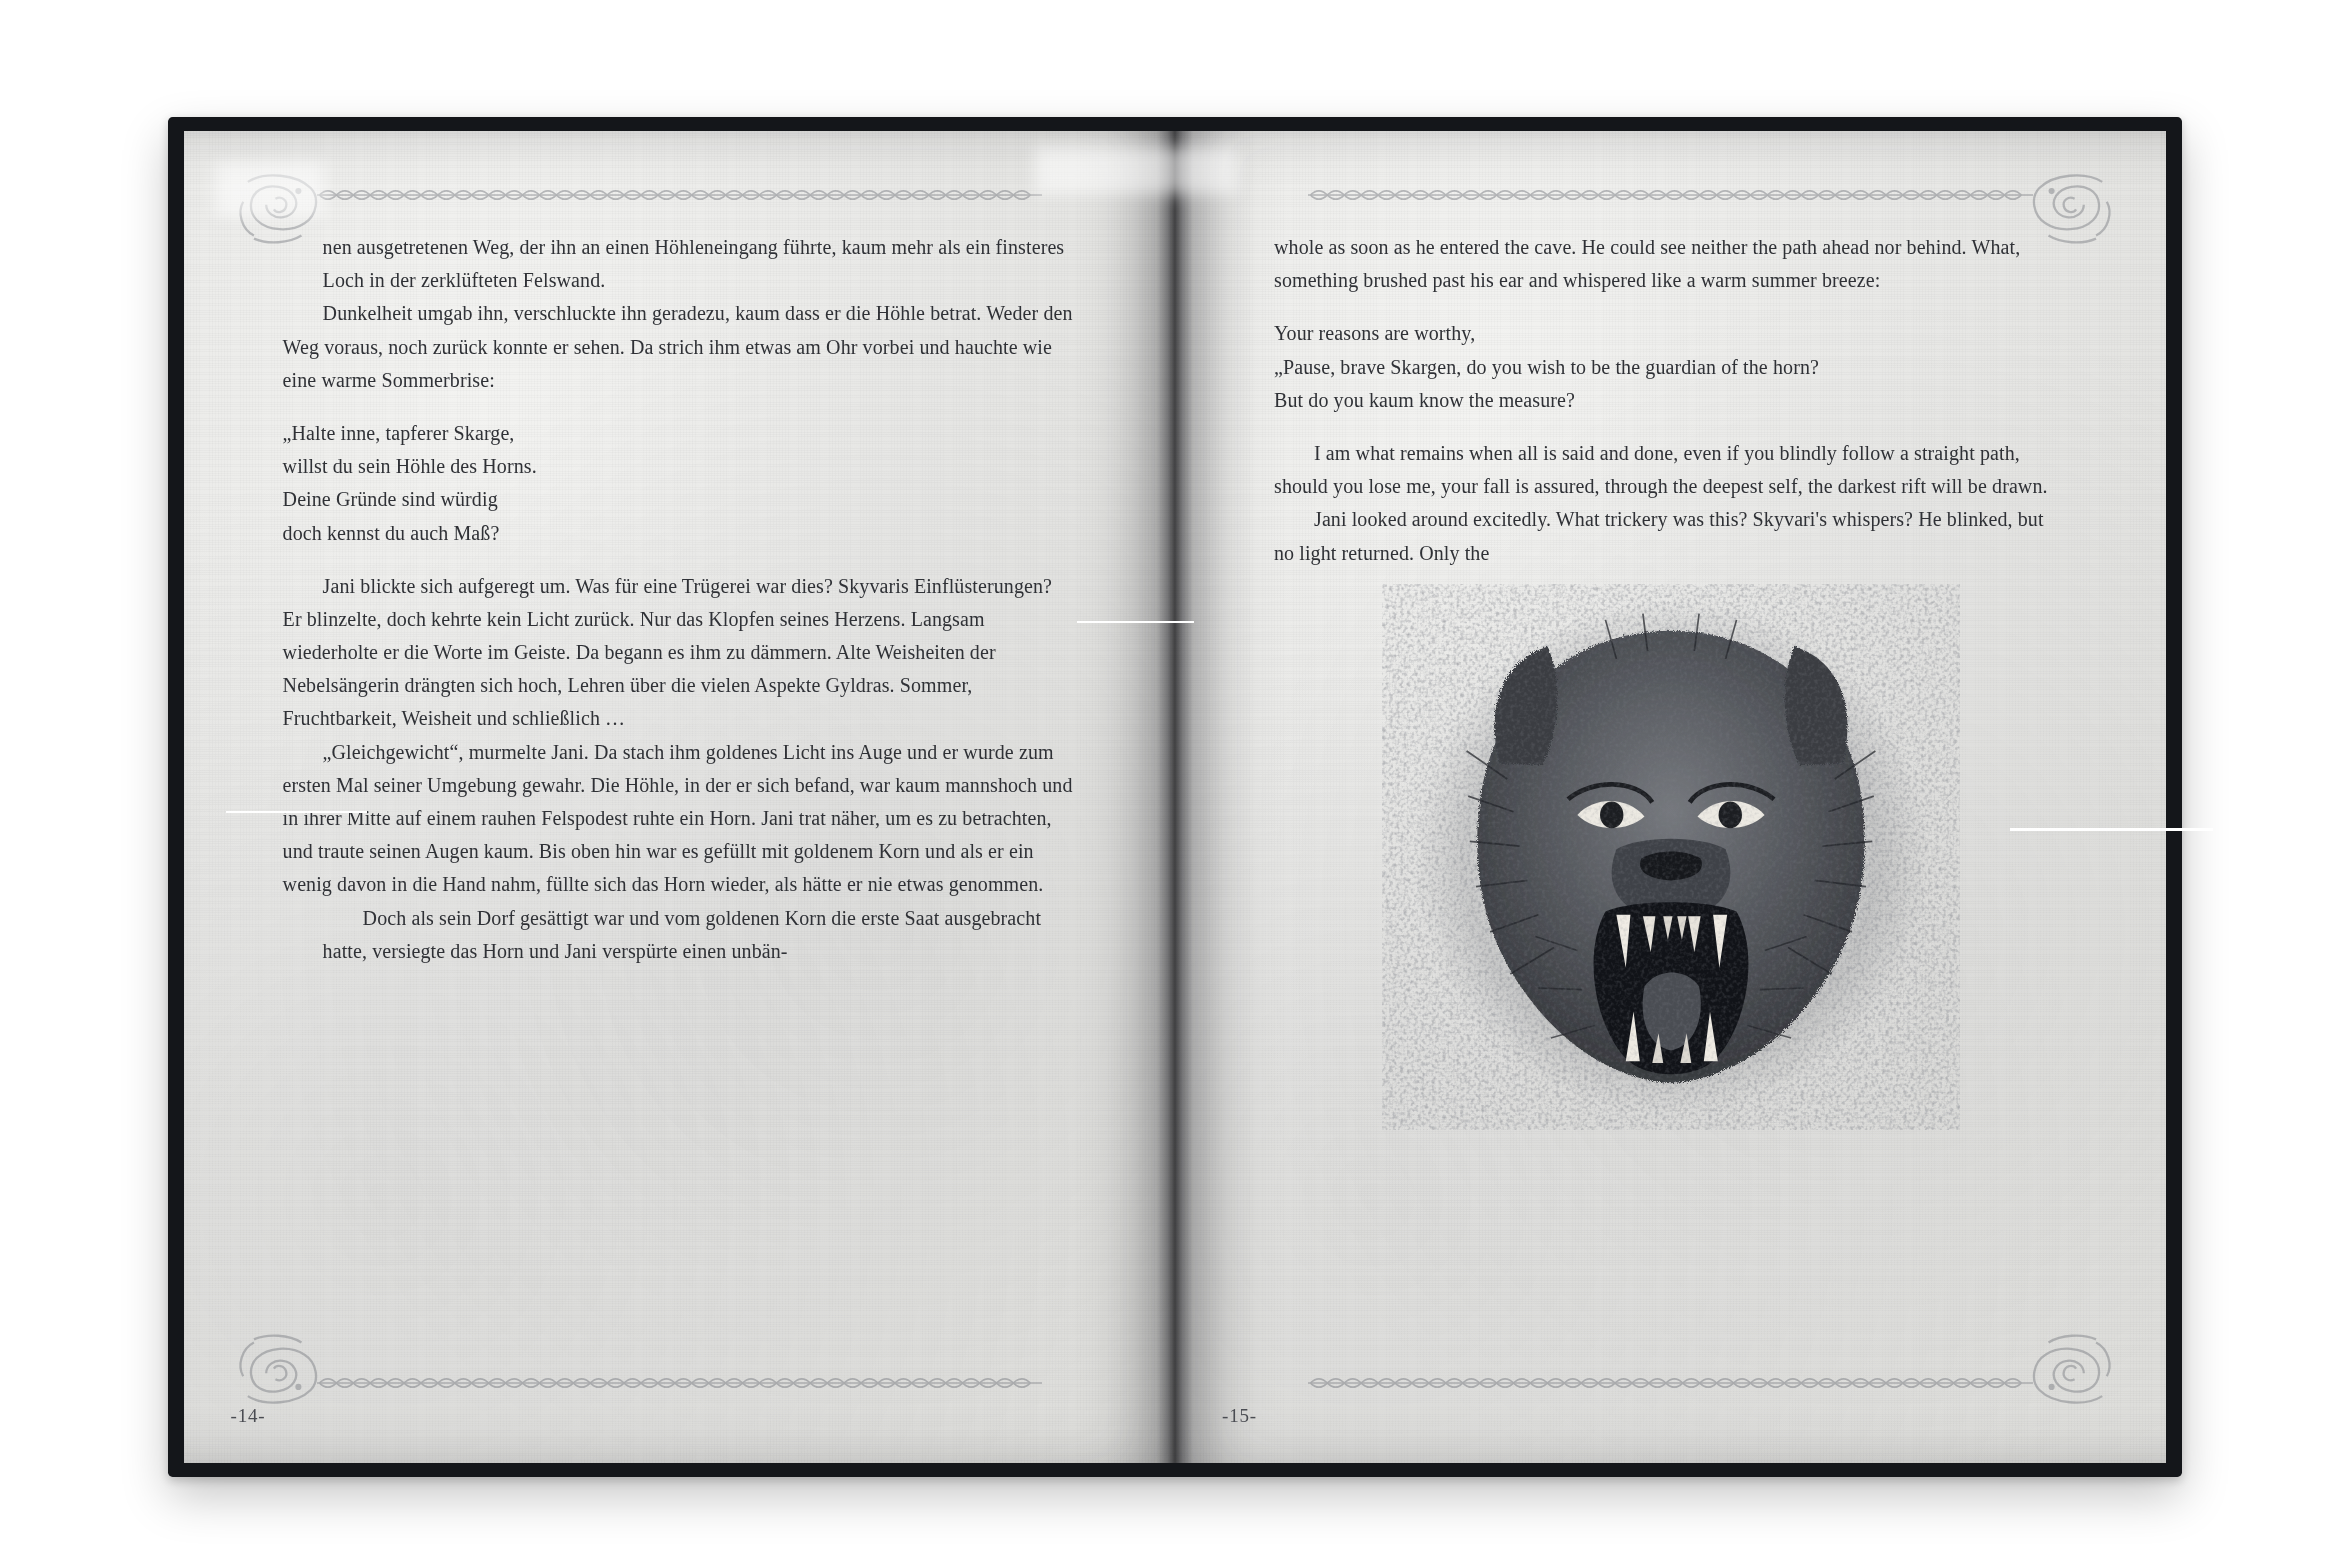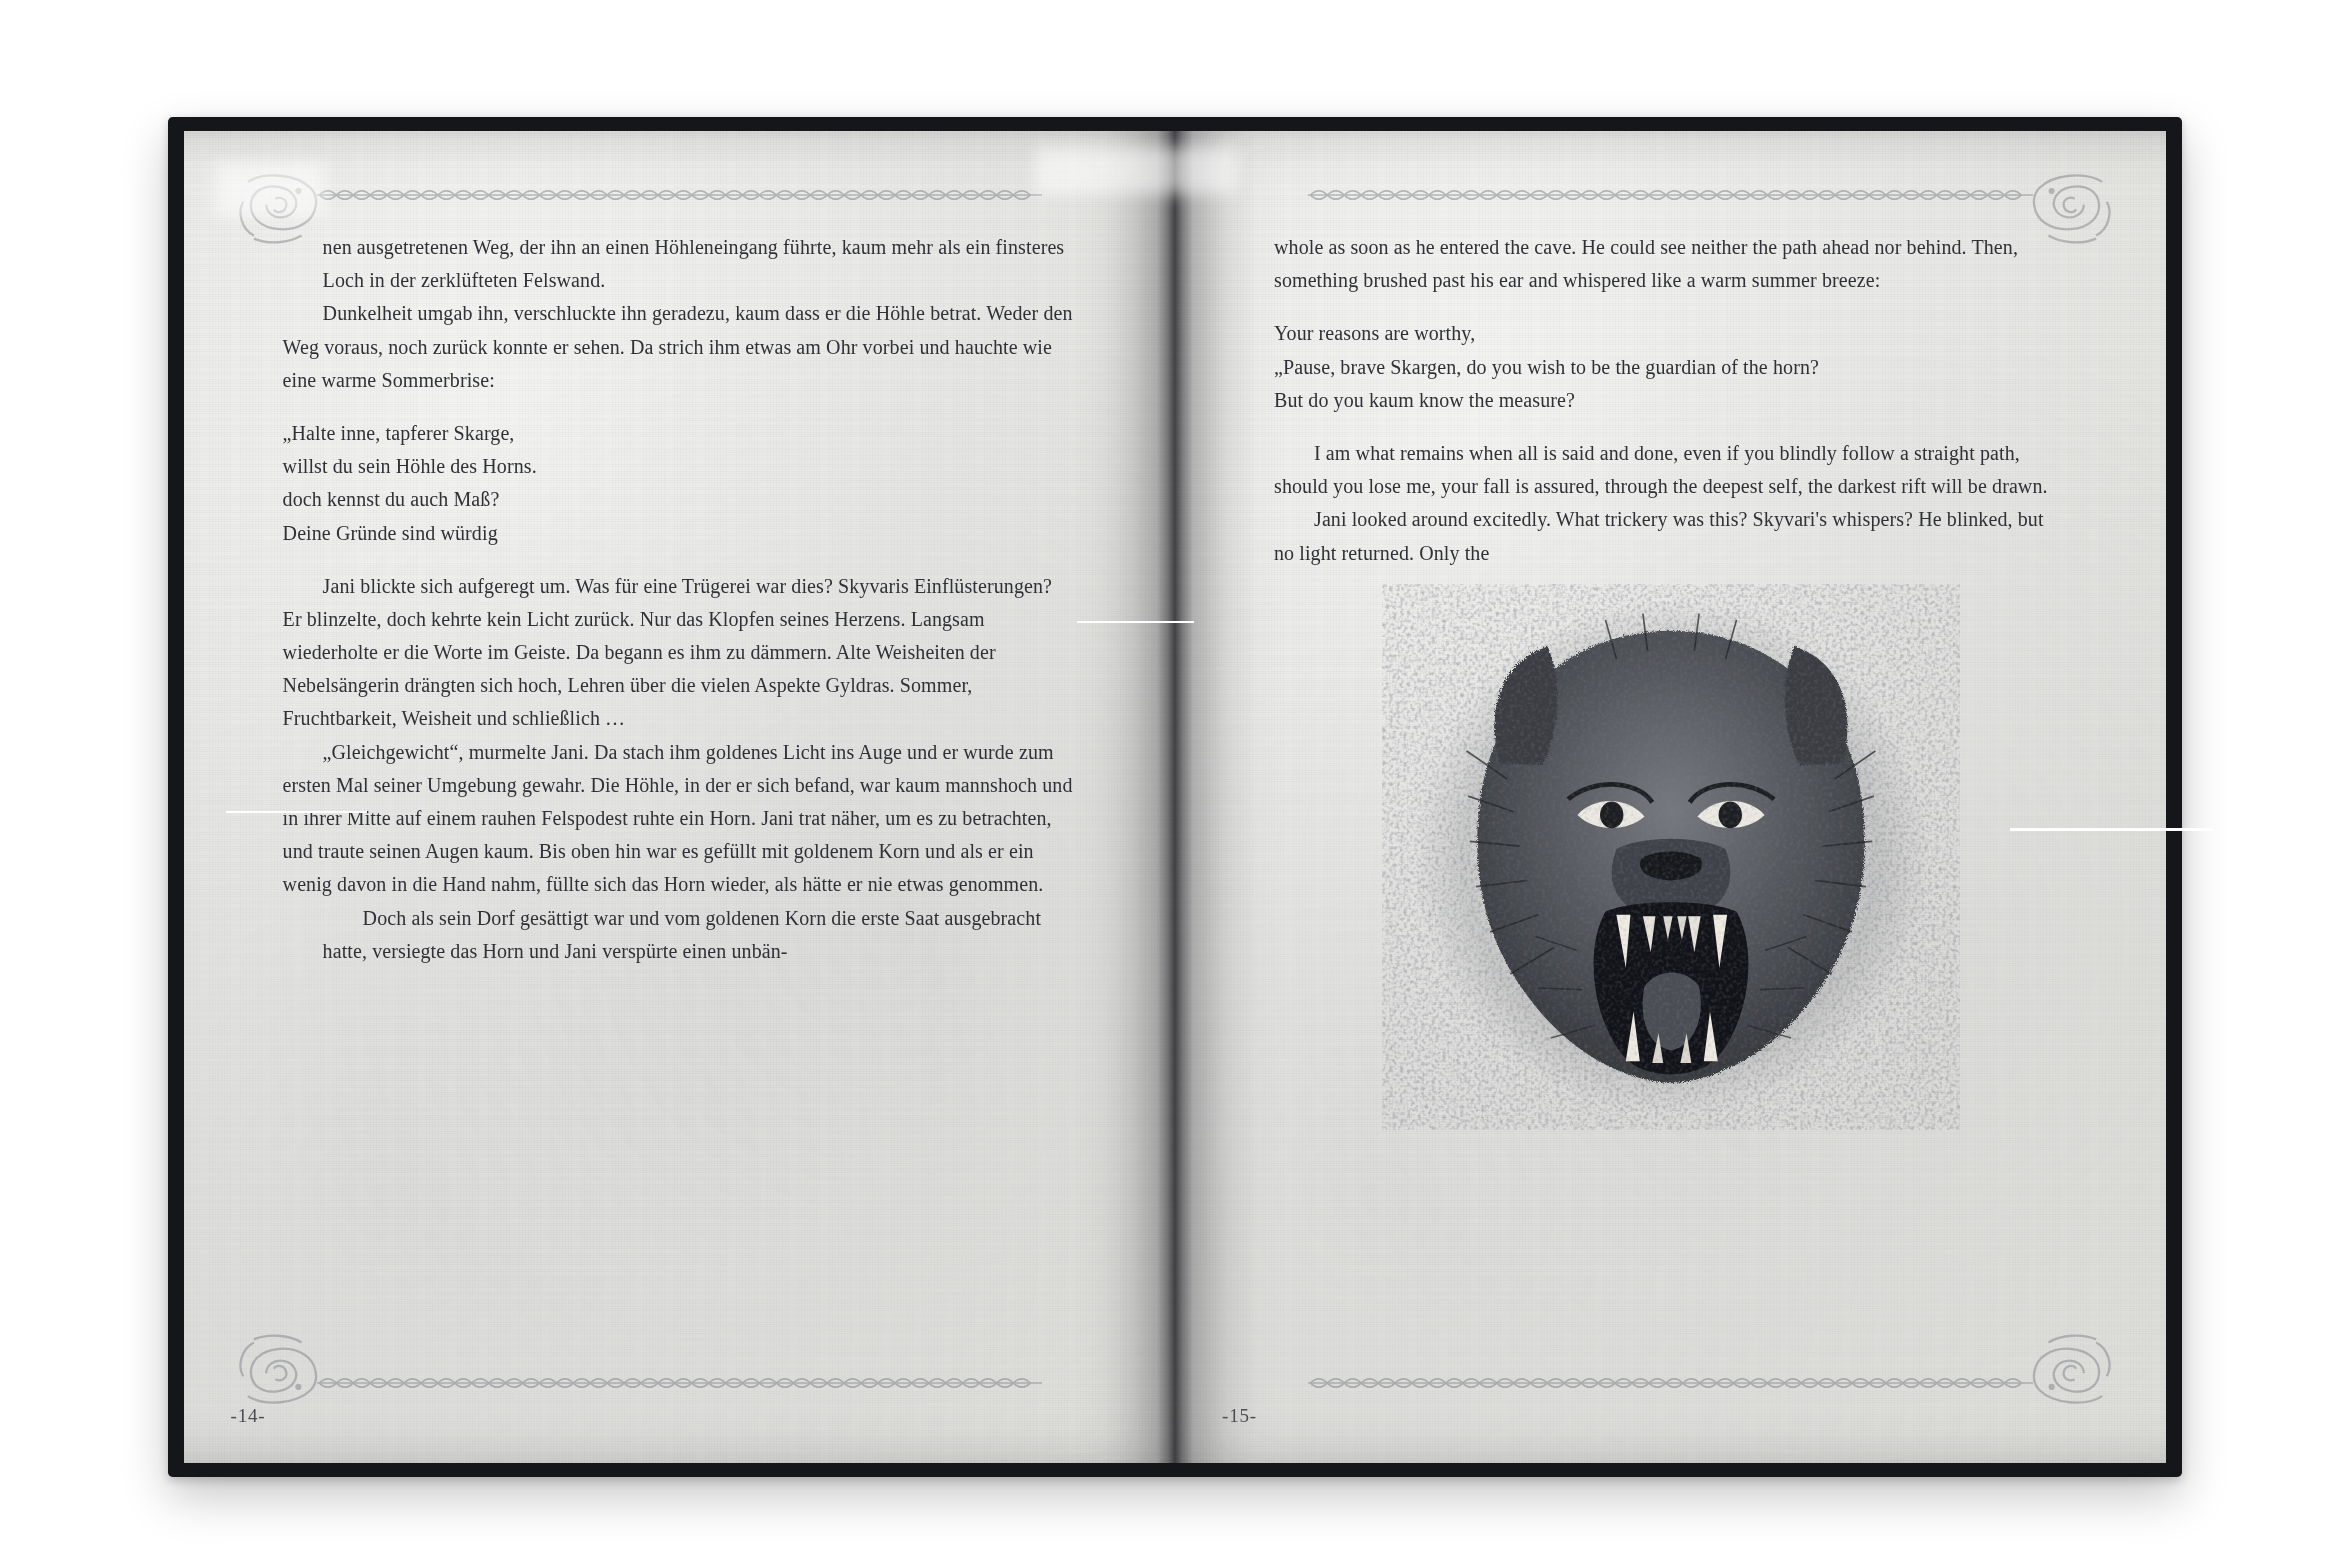--- a/index.html
+++ b/index.html
@@ -217,22 +217,22 @@
               </svg>
             </div>
           </div>
 
           <div class="text-col">
             <p class="hang">nen ausgetretenen Weg, der ihn an einen Höhleneingang führte, kaum mehr als ein finsteres Loch in der zerklüfteten Felswand.</p>
             <p class="ind">Dunkelheit umgab ihn, verschluckte ihn geradezu, kaum dass er die Höhle betrat. Weder den Weg voraus, noch zurück konnte er sehen. Da strich ihm etwas am Ohr vorbei und hauchte wie eine warme Sommerbrise:</p>
             <div class="gap"></div>
             <p>„Halte inne, tapferer Skarge,</p>
             <p>willst du sein Höhle des Horns.</p>
+            <p>Deine Gründe sind würdig</p>
             <p>doch kennst du auch Maß?</p>
-            <p>Deine Gründe sind würdig</p>
             <div class="gap"></div>
             <p class="ind">Jani blickte sich aufgeregt um. Was für eine Trügerei war dies? Skyvaris Einflüsterungen? Er blinzelte, doch kehrte kein Licht zurück. Nur das Klopfen seines Herzens. Langsam wiederholte er die Worte im Geiste. Da begann es ihm zu dämmern. Alte Weisheiten der Nebelsängerin drängten sich hoch, Lehren über die vielen Aspekte Gyldras. Sommer, Fruchtbarkeit, Weisheit und schließlich …</p>
             <p class="ind">„Gleichgewicht“, murmelte Jani. Da stach ihm goldenes Licht ins Auge und er wurde zum ersten Mal seiner Umgebung gewahr. Die Höhle, in der er sich befand, war kaum mannshoch und in ihrer Mitte auf einem rauhen Felspodest ruhte ein Horn. Jani trat näher, um es zu betrachten, und traute seinen Augen kaum. Bis oben hin war es gefüllt mit goldenem Korn und als er ein wenig davon in die Hand nahm, füllte sich das Horn wieder, als hätte er nie etwas genommen.</p>
             <p class="ind hang">Doch als sein Dorf gesättigt war und vom goldenen Korn die erste Saat ausgebracht hatte, versiegte das Horn und Jani verspürte einen unbän-</p>
           </div>
 
           <div class="ornament-row bottom">
             <div class="knot bl">
               <svg viewBox="0 0 120 120" fill="none" stroke="#6f7279" stroke-width="3">
                 <path d="M18 98 C40 112, 82 108, 100 90 C112 78, 108 54, 92 44 C74 32, 44 34, 30 48 C18 60, 20 80, 34 88 C48 96, 70 92, 78 80 C86 68, 78 54, 64 52 C52 50, 42 58, 42 68"></path>
@@ -271,21 +271,21 @@
                 <path d="M102 22 C80 8, 38 12, 20 30 C8 42, 12 66, 28 76 C46 88, 76 86, 90 72 C102 60, 100 40, 86 32 C72 24, 50 28, 42 40 C34 52, 42 66, 56 68 C68 70, 78 62, 78 52"></path>
                 <path d="M94 96 C76 104, 48 102, 32 92"></path>
                 <path d="M66 44 C58 40, 50 46, 52 54 C54 62, 64 64, 68 58"></path>
                 <circle cx="36" cy="34" r="4" fill="#6f7279" stroke="none"></circle>
                 <path d="M108 48 C116 62, 110 84, 94 92"></path>
               </svg>
             </div>
           </div>
 
           <div class="text-col">
-            <p>whole as soon as he entered the cave. He could see neither the path ahead nor behind. Then, something brushed past his ear and whispered like a warm summer breeze:</p>
+            <p>whole as soon as he entered the cave. He could see neither the path ahead nor behind. What, something brushed past his ear and whispered like a warm summer breeze:</p>
             <div class="gap"></div>
             <p>Your reasons are worthy,</p>
             <p>„Pause, brave Skargen, do you wish to be the guardian of the horn?</p>
             <p>But do you kaum know the measure?</p>
             <div class="gap"></div>
             <p class="ind">I am what remains when all is said and done, even if you blindly follow a straight path, should you lose me, your fall is assured, through the deepest self, the darkest rift will be drawn.</p>
             <p class="ind">Jani looked around excitedly. What trickery was this? Skyvari's whispers? He blinked, but no light returned. Only the</p>
 
             <div class="illo">
               <svg viewBox="0 0 740 700">

